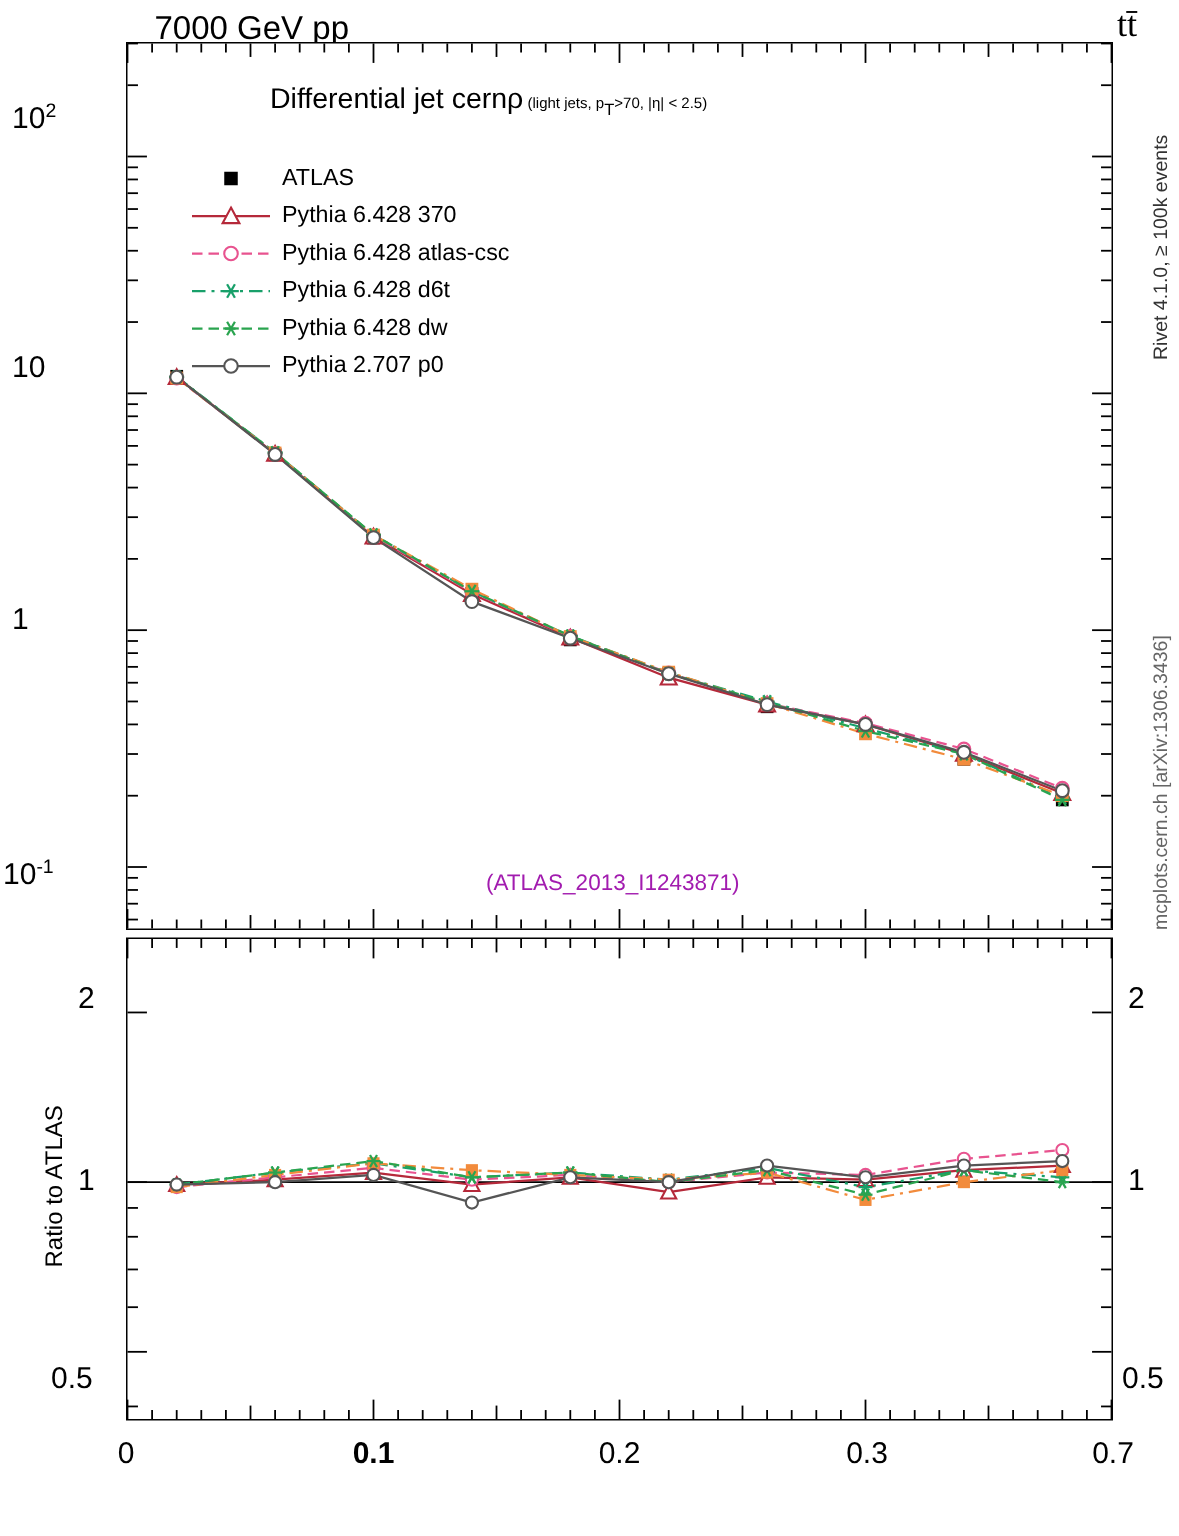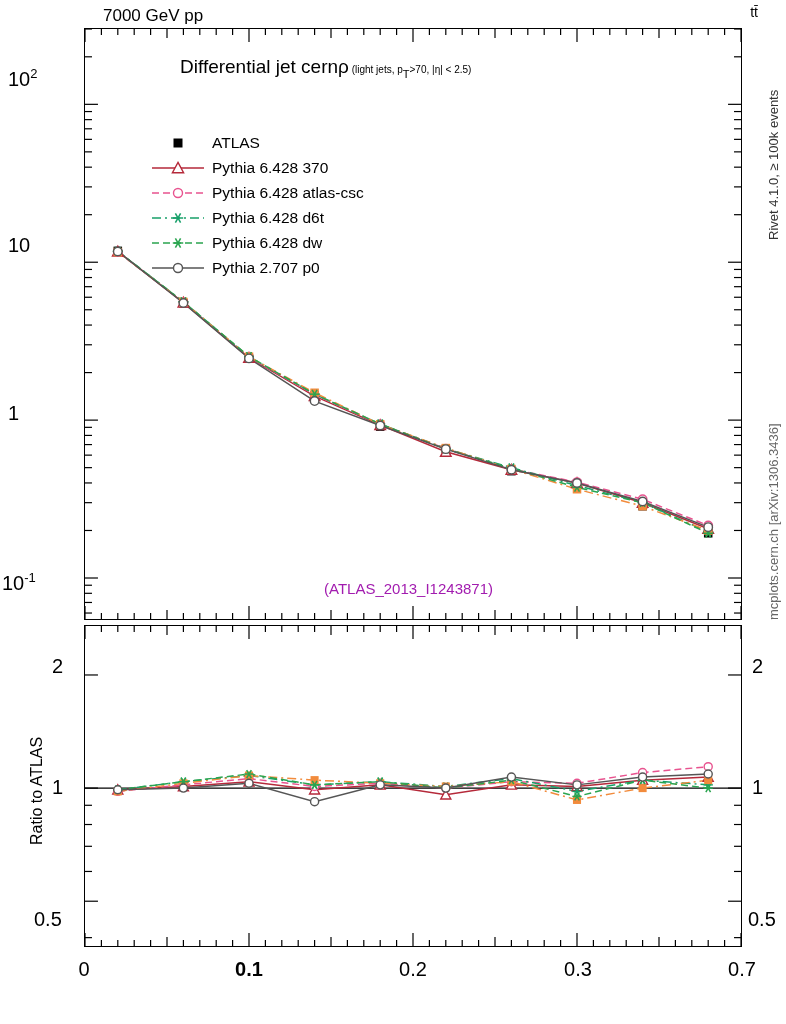--- a/index.html
+++ b/index.html
@@ -19,27 +19,28 @@
     position: absolute;
     left: 0; top: 0;
     width: 786px;
     height: 1024px;
   }
   
   .hdr-left {
     position: absolute;
     left: 103px;
     top: 6px;
-    font-size: 17px;
+    font-size: 22px;
   }
   .hdr-right {
     position: absolute;
     right: 28px;
     top: 4px;
-    font-size: 14px;
+    font-size: 24px;
+    font-family: Liberation Serif, serif;
   }
   
   .vtext {
     position: absolute;
     transform-origin: 0 0;
     transform: rotate(-90deg);
     white-space: nowrap;
     font-size: 13px;
     color: #666666;
   }
@@ -97,24 +98,23 @@
     top: 56px;
     font-size: 19px;
     white-space: nowrap;
   }
   .plot-title .small { font-size: 10px; }
   .plot-title .sub { font-size: 11px; vertical-align: sub; }
 
   
   .legend {
     position: absolute;
-    left: 150px;
+    left: 126px;
     top: 106px;
     font-size: 15.5px;
-    margin-top: 24px;
   }
   .legend-row {
     height: 25px;
     display: flex;
     align-items: center;
   }
   .legend-key {
     width: 56px;
     height: 22px;
     flex: 0 0 56px;

